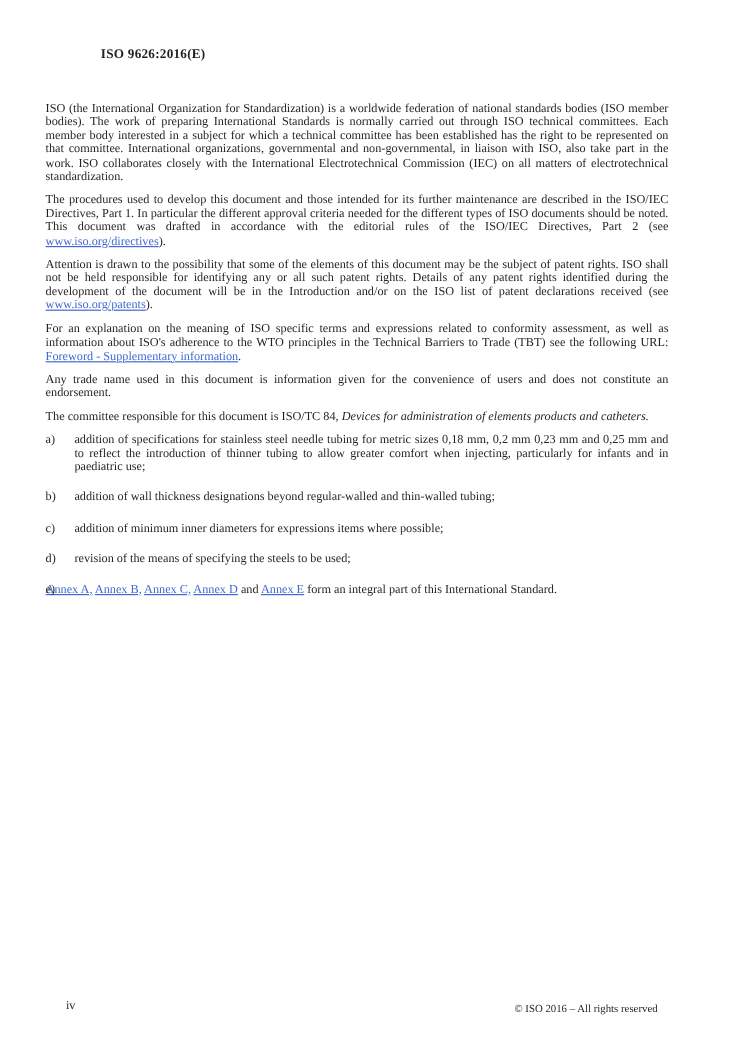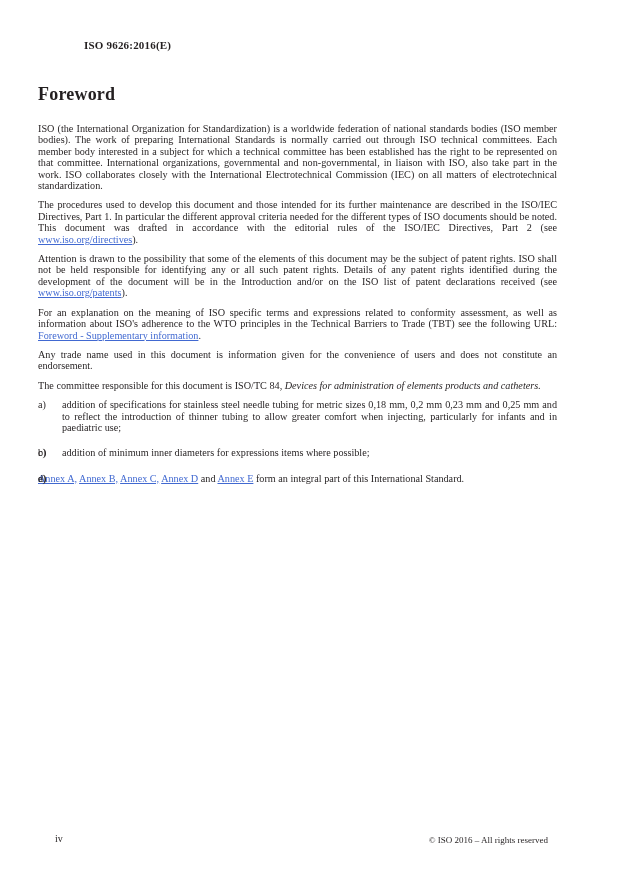--- a/index.html
+++ b/index.html
@@ -57,41 +57,40 @@
   }
 </style>
 </head>
 <body>
 
 <div class="page">
 
   <div class="doc-number">ISO 9626:2016(E)</div>
 
   <div class="content">
-    <h1 class="title">Foreword</h1>
 
     <p class="para">ISO (the International Organization for Standardization) is a worldwide federation of national standards bodies (ISO member bodies). The work of preparing International Standards is normally carried out through ISO technical committees. Each member body interested in a subject for which a technical committee has been established has the right to be represented on that committee. International organizations, governmental and non-governmental, in liaison with ISO, also take part in the work. ISO collaborates closely with the International Electrotechnical Commission (IEC) on all matters of electrotechnical standardization.</p>
 
     <p class="para"><span>The procedures used to develop this document and those intended for its further maintenance are described in the ISO/IEC Directives, Part 1. In particular the different approval criteria needed for the different types of ISO documents should be noted. This document was drafted in accordance with the editorial rules of the ISO/IEC Directives, Part 2 (see </span><a class="link">www.iso.org/directives</a><span>).</span></p>
 
     <p class="para"><span>Attention is drawn to the possibility that some of the elements of this document may be the subject of patent rights. ISO shall not be held responsible for identifying any or all such patent rights. Details of any patent rights identified during the development of the document will be in the Introduction and/or on the ISO list of patent declarations received (see </span><a class="link">www.iso.org/patents</a><span>).</span></p>
 
     <p class="para"><span>For an explanation on the meaning of ISO specific terms and expressions related to conformity assessment, as well as information about ISO's adherence to the WTO principles in the Technical Barriers to Trade (TBT) see the following URL: </span><a class="link">Foreword - Supplementary information</a><span>.</span></p>
 
     <p class="para">Any trade name used in this document is information given for the convenience of users and does not constitute an endorsement.</p>
 
     <p class="para"><span>The committee responsible for this document is ISO/TC 84, </span><span class="em">Devices for administration of elements products and catheters.</span></p>
 
 
 
     <div class="list">
       <div class="list-item"><span class="label">a)</span><span>addition of specifications for stainless steel needle tubing for metric sizes 0,18 mm, 0,2 mm 0,23 mm and 0,25 mm and to reflect the introduction of thinner tubing to allow greater comfort when injecting, particularly for infants and in paediatric use;</span></div>
-      <div class="list-item"><span class="label">b)</span></div>
+      <div class="list-item"><span class="label">b)</span><span>addition of wall thickness designations beyond regular-walled and thin-walled tubing;</span></div>
       <div class="list-item"><span class="label">c)</span><span>addition of minimum inner diameters for expressions items where possible;</span></div>
-      <div class="list-item"><span class="label">d)</span></div>
+      <div class="list-item"><span class="label">d)</span><span>revision of the means of specifying the steels to be used;</span></div>
       <div class="list-item"><span class="label">e)</span></div>
     </div>
 
     <p class="para annex-line"><a class="link">Annex A,</a> <a class="link">Annex B,</a> <a class="link">Annex C,</a> <a class="link">Annex D</a><span> and </span><a class="link">Annex E</a><span> form an integral part of this International Standard.</span></p>
   </div>
 
   <div class="page-number">iv</div>
   <div class="copyright">© ISO 2016 – All rights reserved</div>
 
 </div>

